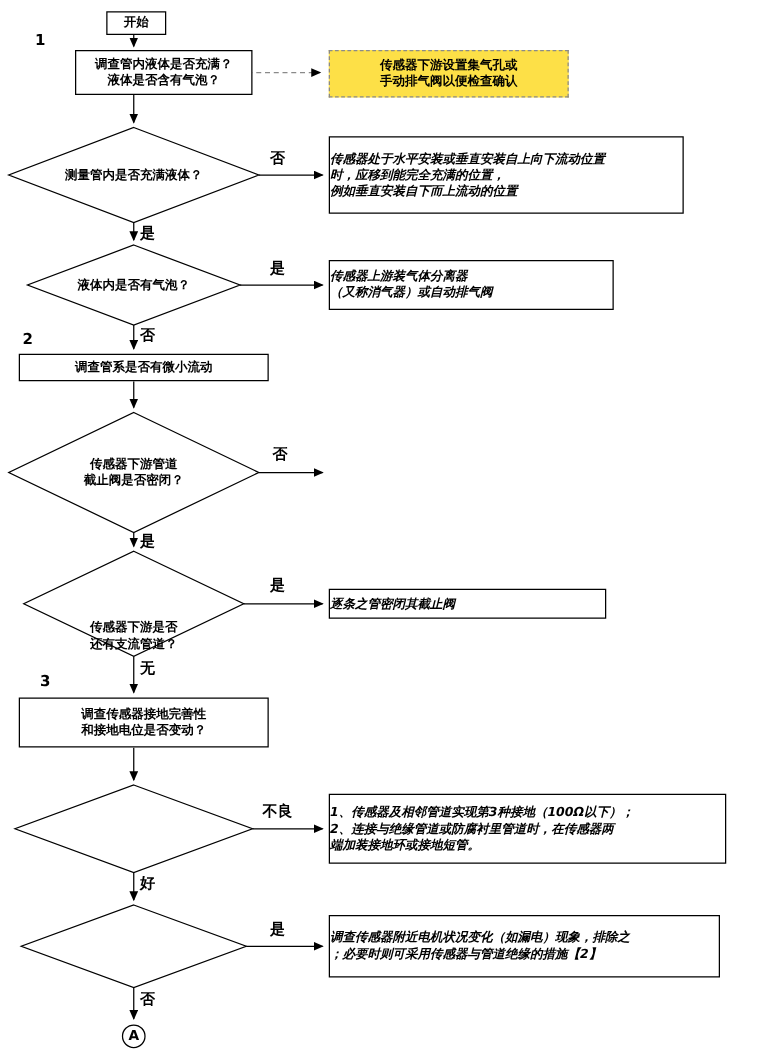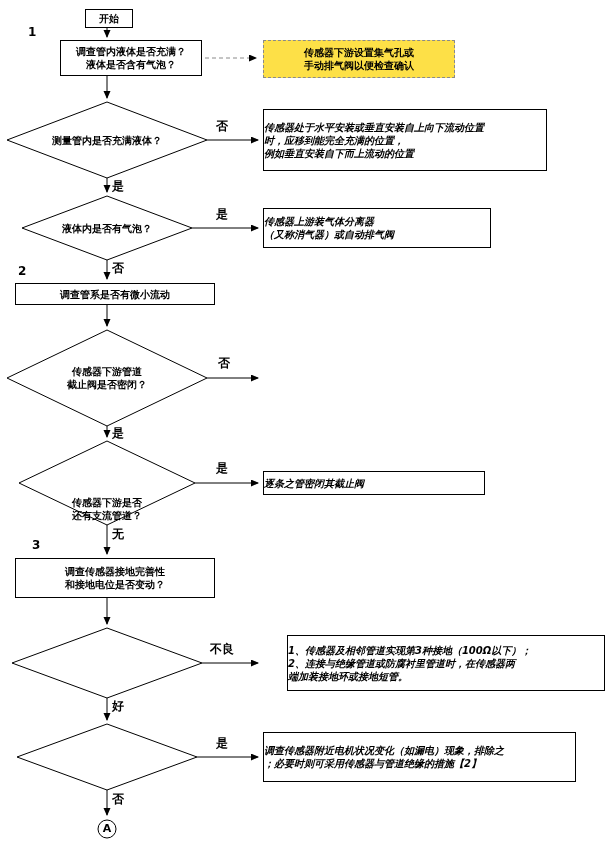--- a/index.html
+++ b/index.html
@@ -95,21 +95,21 @@
 还有支流管道？</div>
   <div class="lbl" style="left:216px;top:462px;">是</div>
   <div class="lbl" style="left:112px;top:528px;">无</div>
   <div class="node rect left" style="left:263px;top:471px;width:222px;height:24px;">逐条之管密闭其截止阀</div>
 
   <div class="node rect" style="left:15px;top:558px;width:200px;height:40px;">调查传感器接地完善性
 和接地电位是否变动？</div>
 
   <div class="lbl" style="left:210px;top:643px;">不良</div>
   <div class="lbl" style="left:112px;top:700px;">好</div>
-  <div class="node rect left" style="left:263px;top:635px;width:318px;height:56px;margin-left:24px;">1、传感器及相邻管道实现第3种接地（100Ω以下）；
+  <div class="node rect left" style="left:263px;top:635px;width:318px;height:56px;">1、传感器及相邻管道实现第3种接地（100Ω以下）；
 2、连接与绝缘管道或防腐衬里管道时，在传感器两
 端加装接地环或接地短管。</div>
 
   <div class="lbl" style="left:216px;top:737px;">是</div>
   <div class="lbl" style="left:112px;top:793px;">否</div>
   <div class="node rect left" style="left:263px;top:732px;width:313px;height:50px;">调查传感器附近电机状况变化（如漏电）现象，排除之
 ；必要时则可采用传感器与管道绝缘的措施【2】</div>
 
   <div class="node plain" style="left:99px;top:821px;width:16px;height:16px;font-size:11px;">A</div>
 

